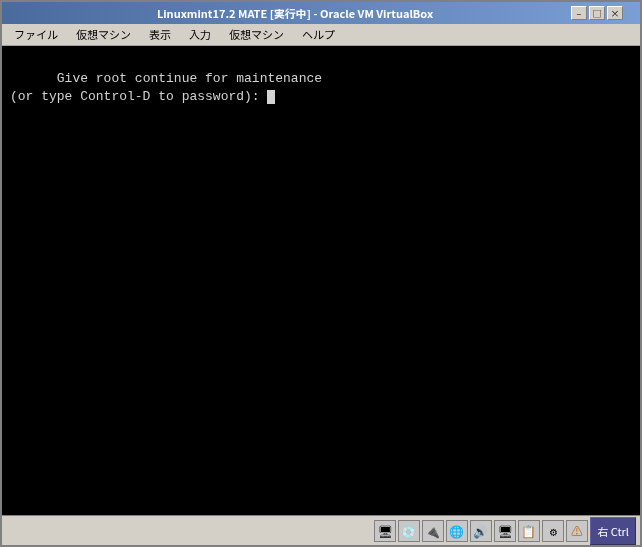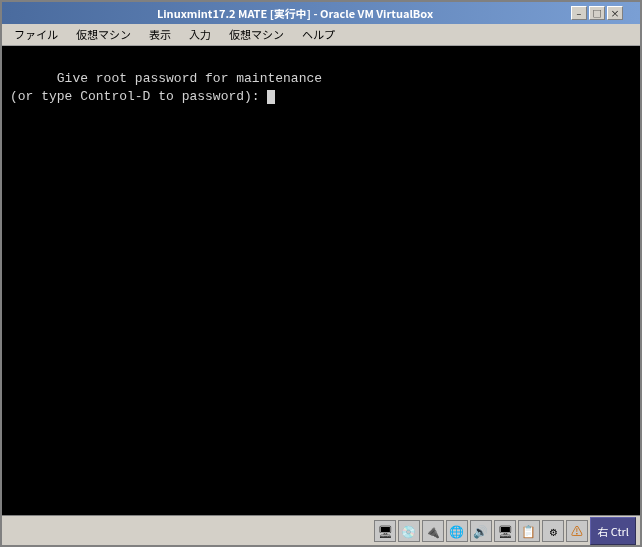--- a/index.html
+++ b/index.html
@@ -147,21 +147,21 @@
     <div class="menu-item">ファイル</div>
     <div class="menu-item">仮想マシン</div>
     <div class="menu-item">表示</div>
     <div class="menu-item">入力</div>
     <div class="menu-item">仮想マシン</div>
     <div class="menu-item">ヘルプ</div>
   </div>
 
   <div class="terminal-area">
     <div class="terminal-text">
-      <span>Give root password for maintenance</span>
+      <span>Give root continue for maintenance</span>
 <span>(or type Control-D to password): </span><span class="cursor"></span>
     </div>
   </div>
 
   <div class="status-bar">
     <div class="icon-box" title="Display">🖥</div>
     <div class="icon-box" title="Optical">💿</div>
     <div class="icon-box" title="USB">🔌</div>
     <div class="icon-box" title="Network">🌐</div>
     <div class="icon-box" title="Audio">🔊</div>

